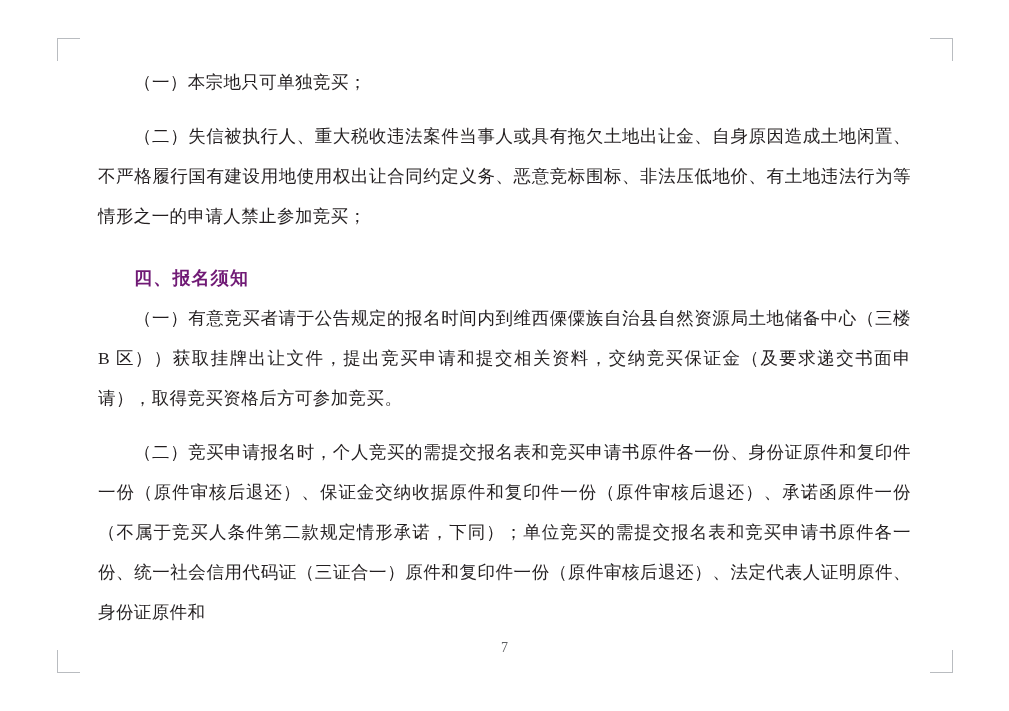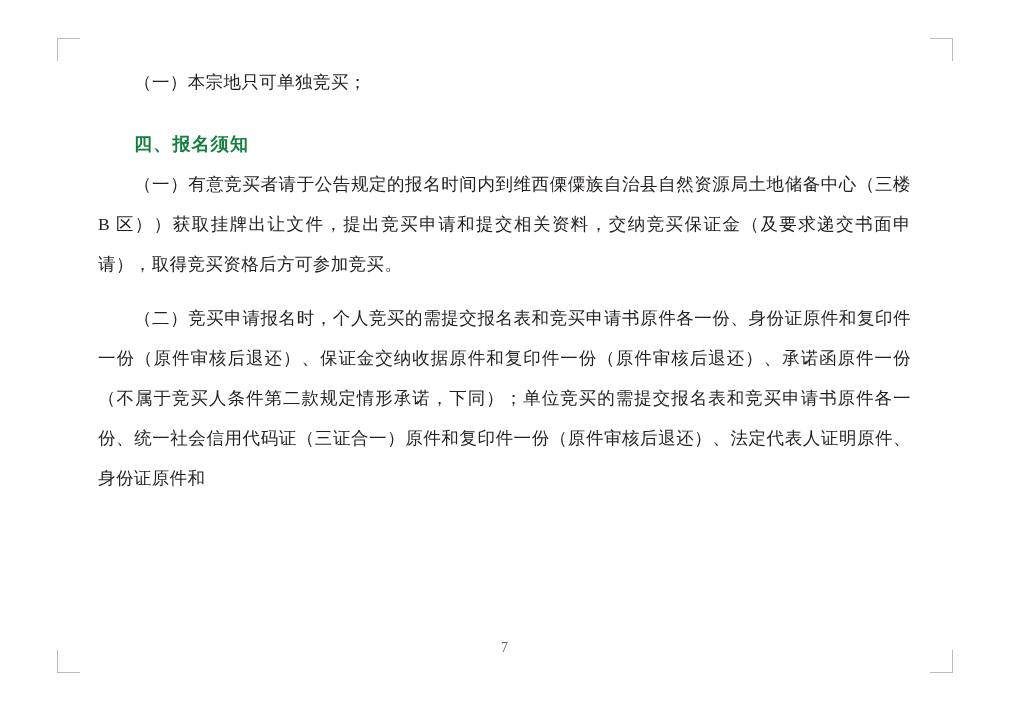--- a/index.html
+++ b/index.html
@@ -44,21 +44,21 @@
     text-justify: inter-ideograph;
     letter-spacing: 0.4px;
     text-indent: 36px;
   }
   p.para + p.para { margin-top: 14px; }
 
   p.heading {
     margin: 22px 0 0 0;
     font-size: 18px;
     line-height: 40px;
-    color: #15803d;
+    color: #701a75;
     font-weight: bold;
     letter-spacing: 1.2px;
     text-indent: 36px;
     font-family: "Liberation Serif", "DejaVu Serif", serif;
   }
 
   .page-number {
     position: absolute;
     left: 0;
     top: 640px;
@@ -74,20 +74,21 @@
 
 <div class="page">
 
   <div class="crop tl"></div>
   <div class="crop tr"></div>
   <div class="crop bl"></div>
   <div class="crop br"></div>
 
   <div class="body-area">
     <p class="para">（一）本宗地只可单独竞买；</p>
+    <p class="para">（二）失信被执行人、重大税收违法案件当事人或具有拖欠土地出让金、自身原因造成土地闲置、不严格履行国有建设用地使用权出让合同约定义务、恶意竞标围标、非法压低地价、有土地违法行为等情形之一的申请人禁止参加竞买；</p>
     <p class="heading">四、报名须知</p>
     <p class="para">（一）有意竞买者请于公告规定的报名时间内到维西傈僳族自治县自然资源局土地储备中心（三楼 B 区））获取挂牌出让文件，提出竞买申请和提交相关资料，交纳竞买保证金（及要求递交书面申请），取得竞买资格后方可参加竞买。</p>
     <p class="para">（二）竞买申请报名时，个人竞买的需提交报名表和竞买申请书原件各一份、身份证原件和复印件一份（原件审核后退还）、保证金交纳收据原件和复印件一份（原件审核后退还）、承诺函原件一份（不属于竞买人条件第二款规定情形承诺，下同）；单位竞买的需提交报名表和竞买申请书原件各一份、统一社会信用代码证（三证合一）原件和复印件一份（原件审核后退还）、法定代表人证明原件、身份证原件和</p>
   </div>
 
   <div class="page-number">7</div>
 
 </div>
 
 </body></html>

